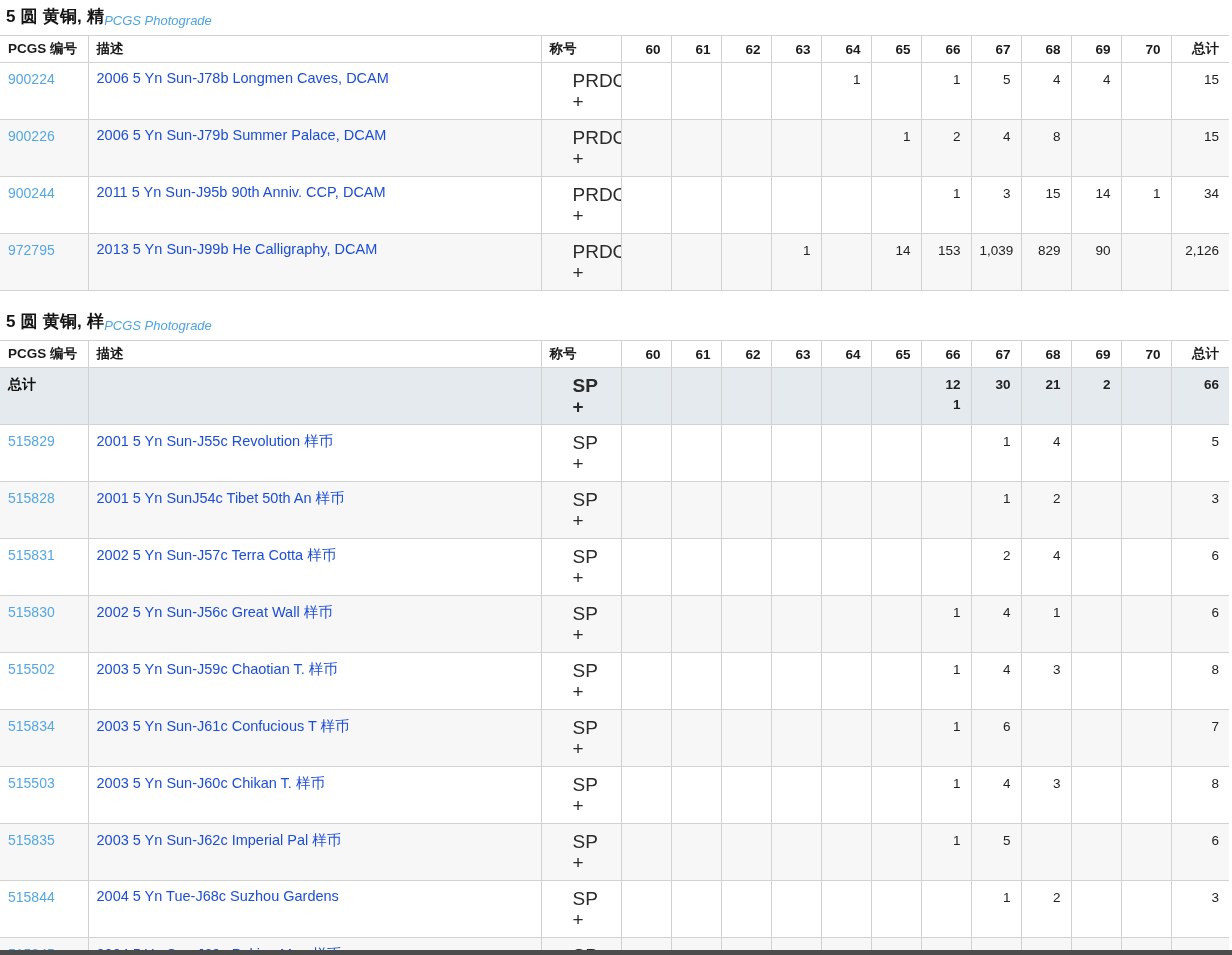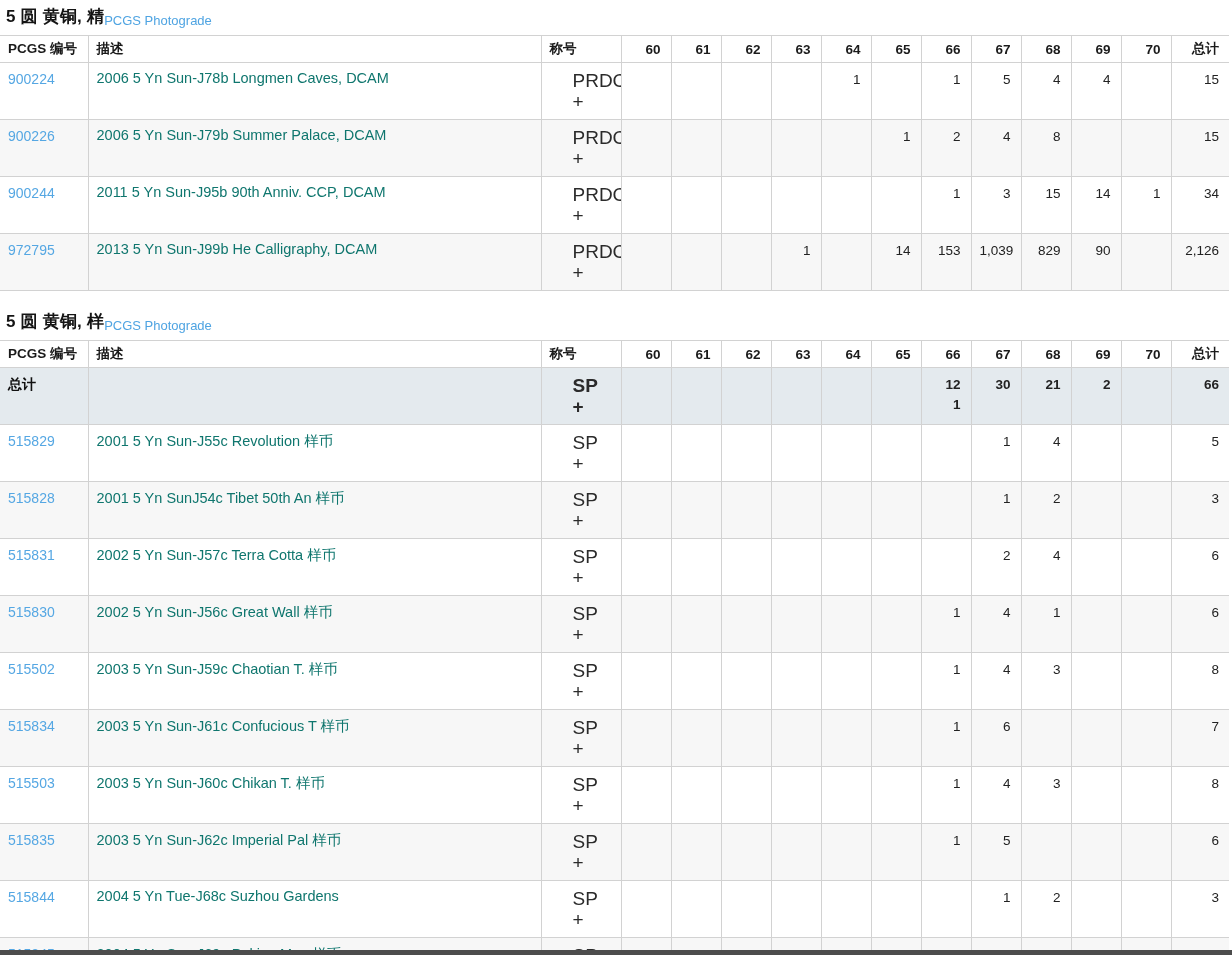--- a/index.html
+++ b/index.html
@@ -7,36 +7,36 @@
   body {
     width:1232px; height:955px; overflow:hidden; position:relative;
     background:#ffffff; color:#333;
     font-family:"Liberation Sans","DejaVu Sans",sans-serif;
   }
   .section-header {
     display:flex; justify-content:flex-start; align-items:flex-end;
     padding:5px 6px 7px 6px;
   }
   .section-title { font-size:17px; font-weight:bold; color:#141414; letter-spacing:0.2px; }
-  .pg-link { font-size:13px; color:#4fa4e2; text-decoration:none; cursor:pointer; }
+  .pg-link { font-size:13px; color:#4fa4e2; text-decoration:none; cursor:pointer;font-style:italic; }
   table { border-collapse:collapse; table-layout:fixed; width:1229px; }
   th, td { border:1px solid #d2d2d2; overflow:hidden; }
   th:first-child, td:first-child { border-left:none; }
   th:last-child, td:last-child { border-right:none; }
   thead th {
     font-size:13.5px; font-weight:bold; color:#1a1a1a;
     padding:4px 8px 4px 8px; text-align:left; white-space:nowrap;
     background:#fff; height:24px;
   }
   thead th.num { text-align:right; padding-right:10px; }
   tbody td { vertical-align:top; padding:7px 8px; font-size:14px; height:50px; }
   tr.row1 td { height:44px; }
   td.idcell { padding-top:8px; }
   td.idcell a { color:#55a7e3; text-decoration:none; font-size:14px; cursor:pointer; }
-  td.desc { color:#0f766e; font-size:14.5px; white-space:nowrap;margin-left:8px; }
+  td.desc { color:#1d4ed8; font-size:14.5px; white-space:nowrap;margin-left:8px; }
   td.desig { font-size:19px; color:#2b2b2b; line-height:21px; white-space:nowrap;padding-left:31px; }
   td.num { text-align:right; font-size:13.5px; color:#222; padding-right:10px; line-height:20px; }
   tr.alt td { background:#f7f7f7; }
   tr.totals td { background:#e4eaee; font-weight:bold; }
   tr.totals td.label { font-size:14px; color:#111; }
   .sec2 { margin-top:14px; }
   .watermark {
     position:absolute; top:913px; right:10px; z-index:5;
     font-size:28px; font-weight:bold; letter-spacing:0.5px;
     color:rgba(243,164,94,0.78); pointer-events:none; white-space:nowrap;

